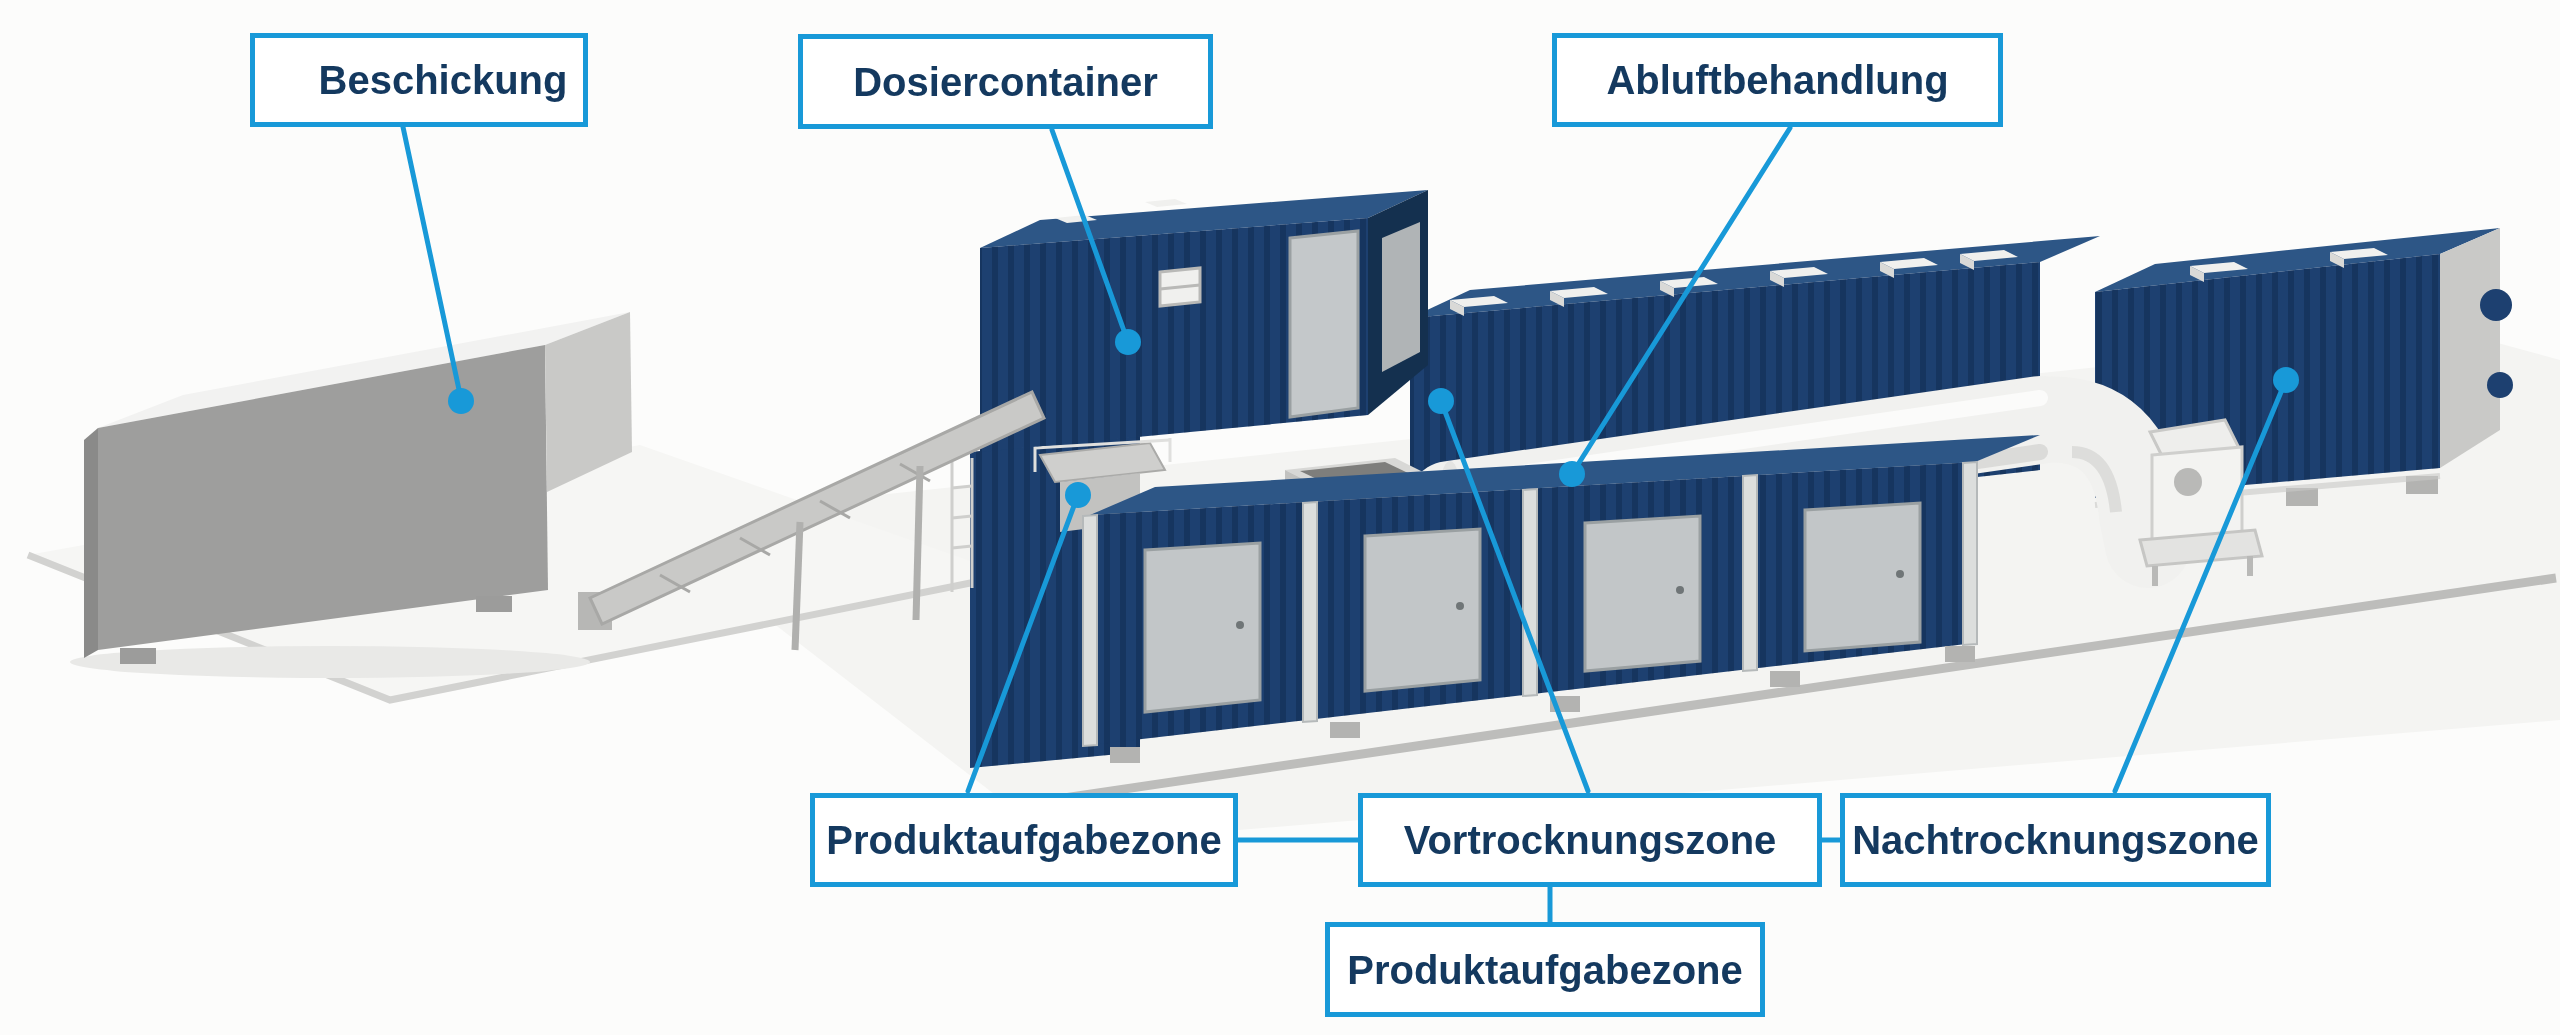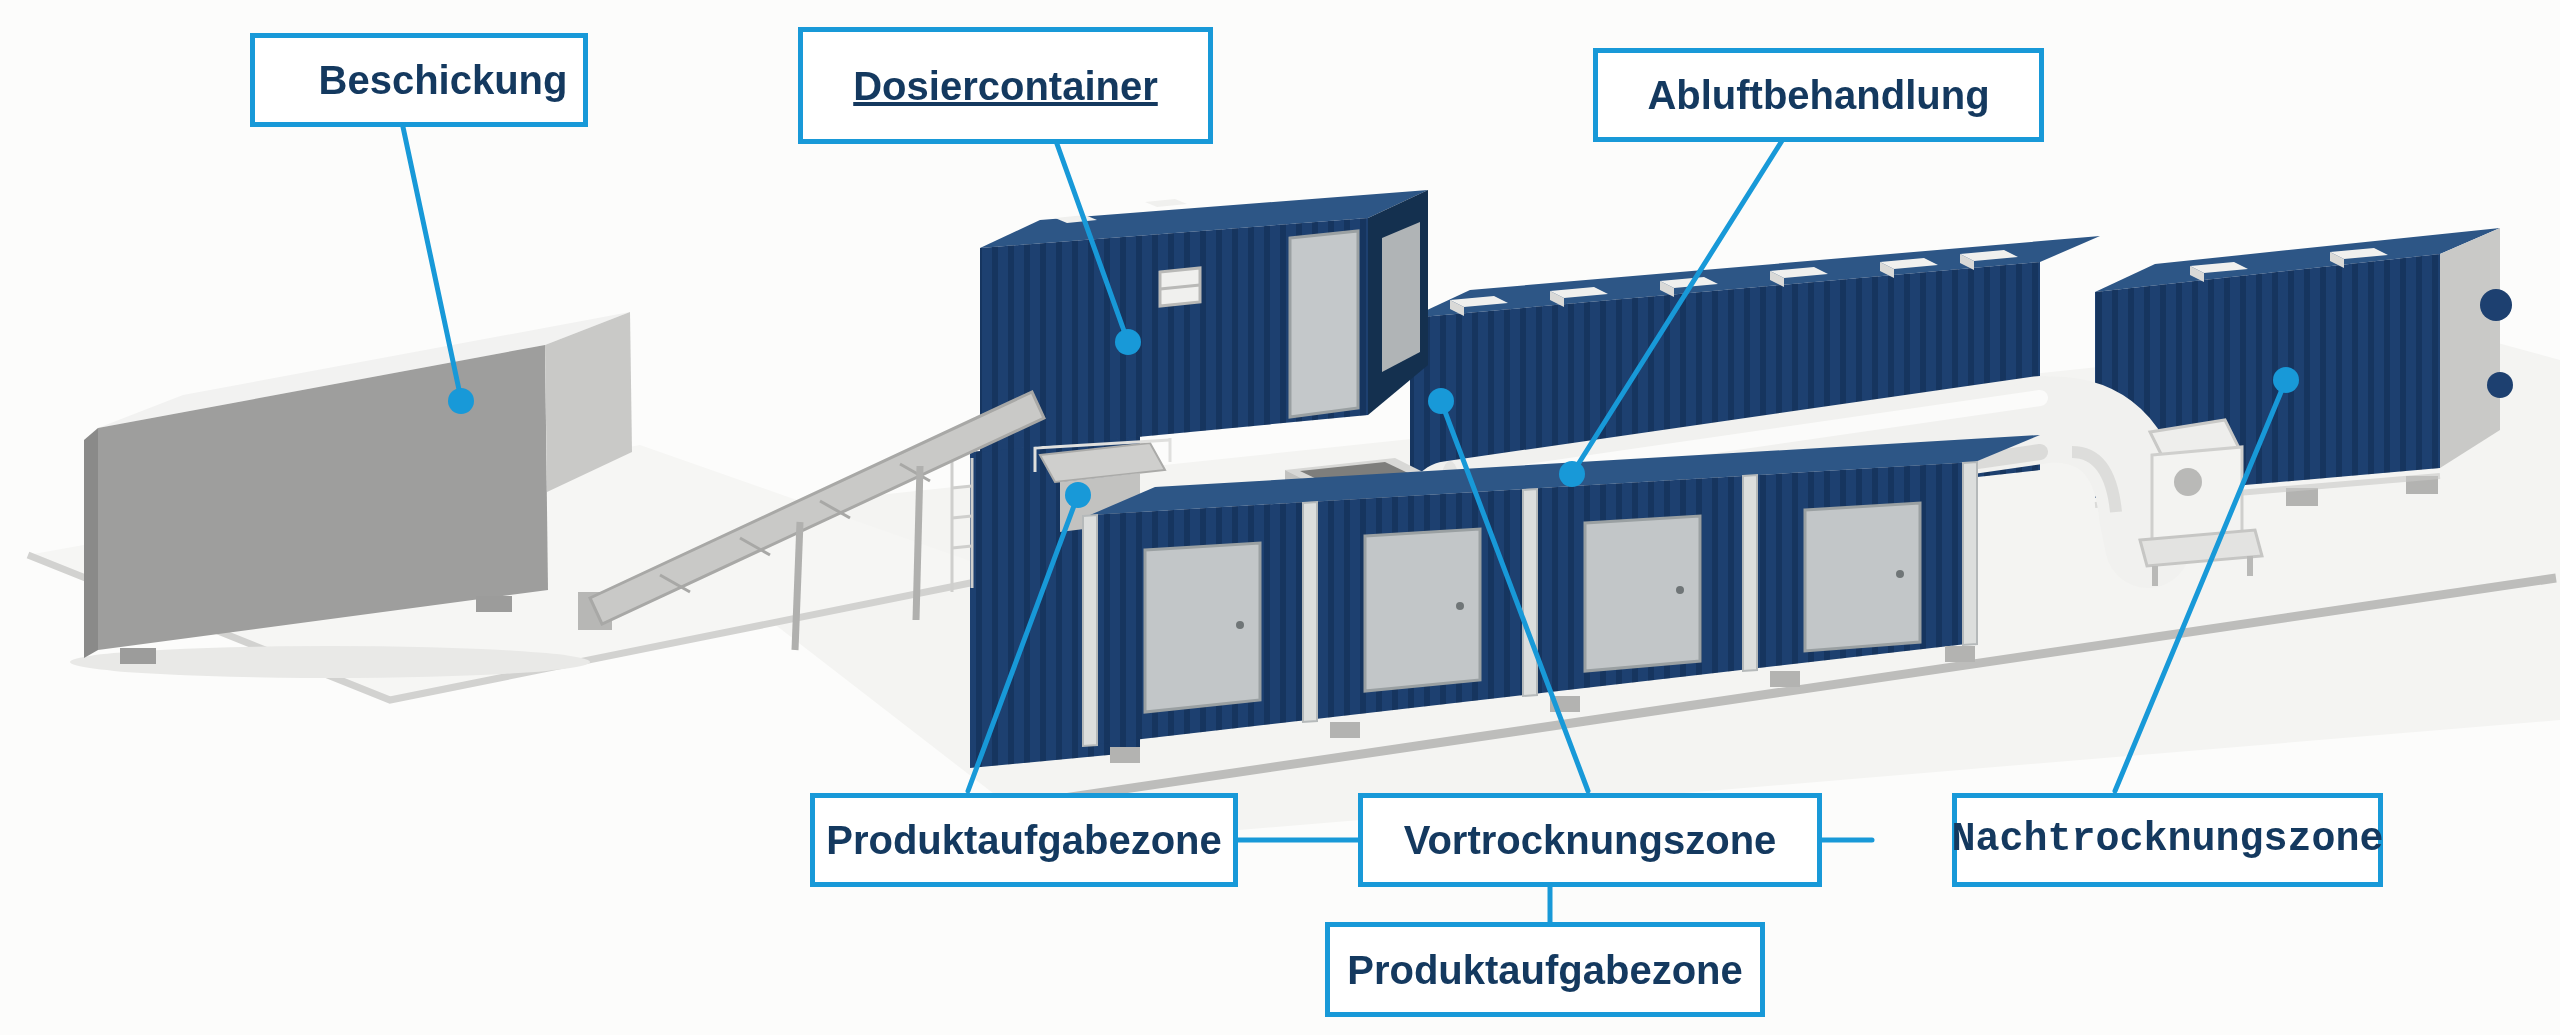--- a/index.html
+++ b/index.html
@@ -14,25 +14,25 @@
   .stage{position:relative;width:2560px;height:1035px;background:var(--bg);overflow:hidden;}
   .scene{position:absolute;left:0;top:0;width:2560px;height:1035px;}
   .label{
     position:absolute;box-sizing:border-box;background:var(--label-bg);
     border:5px solid var(--accent);color:var(--label-text);
     font-weight:700;font-size:40px;line-height:1;
     display:flex;align-items:center;justify-content:center;
     white-space:nowrap;z-index:5;
   }
   .l-beschickung{left:250px;top:33px;width:338px;height:94px;padding-left:48px;}
-  .l-dosiercontainer{left:798px;top:27px;width:415px;height:117px;text-decoration:underline;}
-  .l-abluftbehandlung{left:1552px;top:48px;width:451px;height:94px;margin-left:41px;}
+  .l-dosiercontainer{left:798px;top:34px;width:415px;height:95px;}
+  .l-abluftbehandlung{left:1552px;top:33px;width:451px;height:94px;}
   .l-produktaufgabezone{left:810px;top:793px;width:428px;height:94px;}
   .l-vortrocknungszone{left:1358px;top:793px;width:464px;height:94px;}
-  .l-nachtrocknungszone{left:1952px;top:793px;width:431px;height:94px;font-family:Liberation Mono, monospace;}
+  .l-nachtrocknungszone{left:1840px;top:793px;width:431px;height:94px;}
   .l-trocknungscontainer{left:1325px;top:922px;width:440px;height:95px;}
   .roof{fill:var(--c-roof);} .front{fill:var(--c-front);} .side{fill:var(--c-side);}
   .white{fill:#f0f0ee;} .whitefront{fill:#d9d9d7;}
   .leader{stroke:var(--accent);stroke-width:5;fill:none;stroke-linecap:round;}
   .dot{fill:var(--accent);}
 </style>
 </head>
 <body>
 
 <div class="stage">

